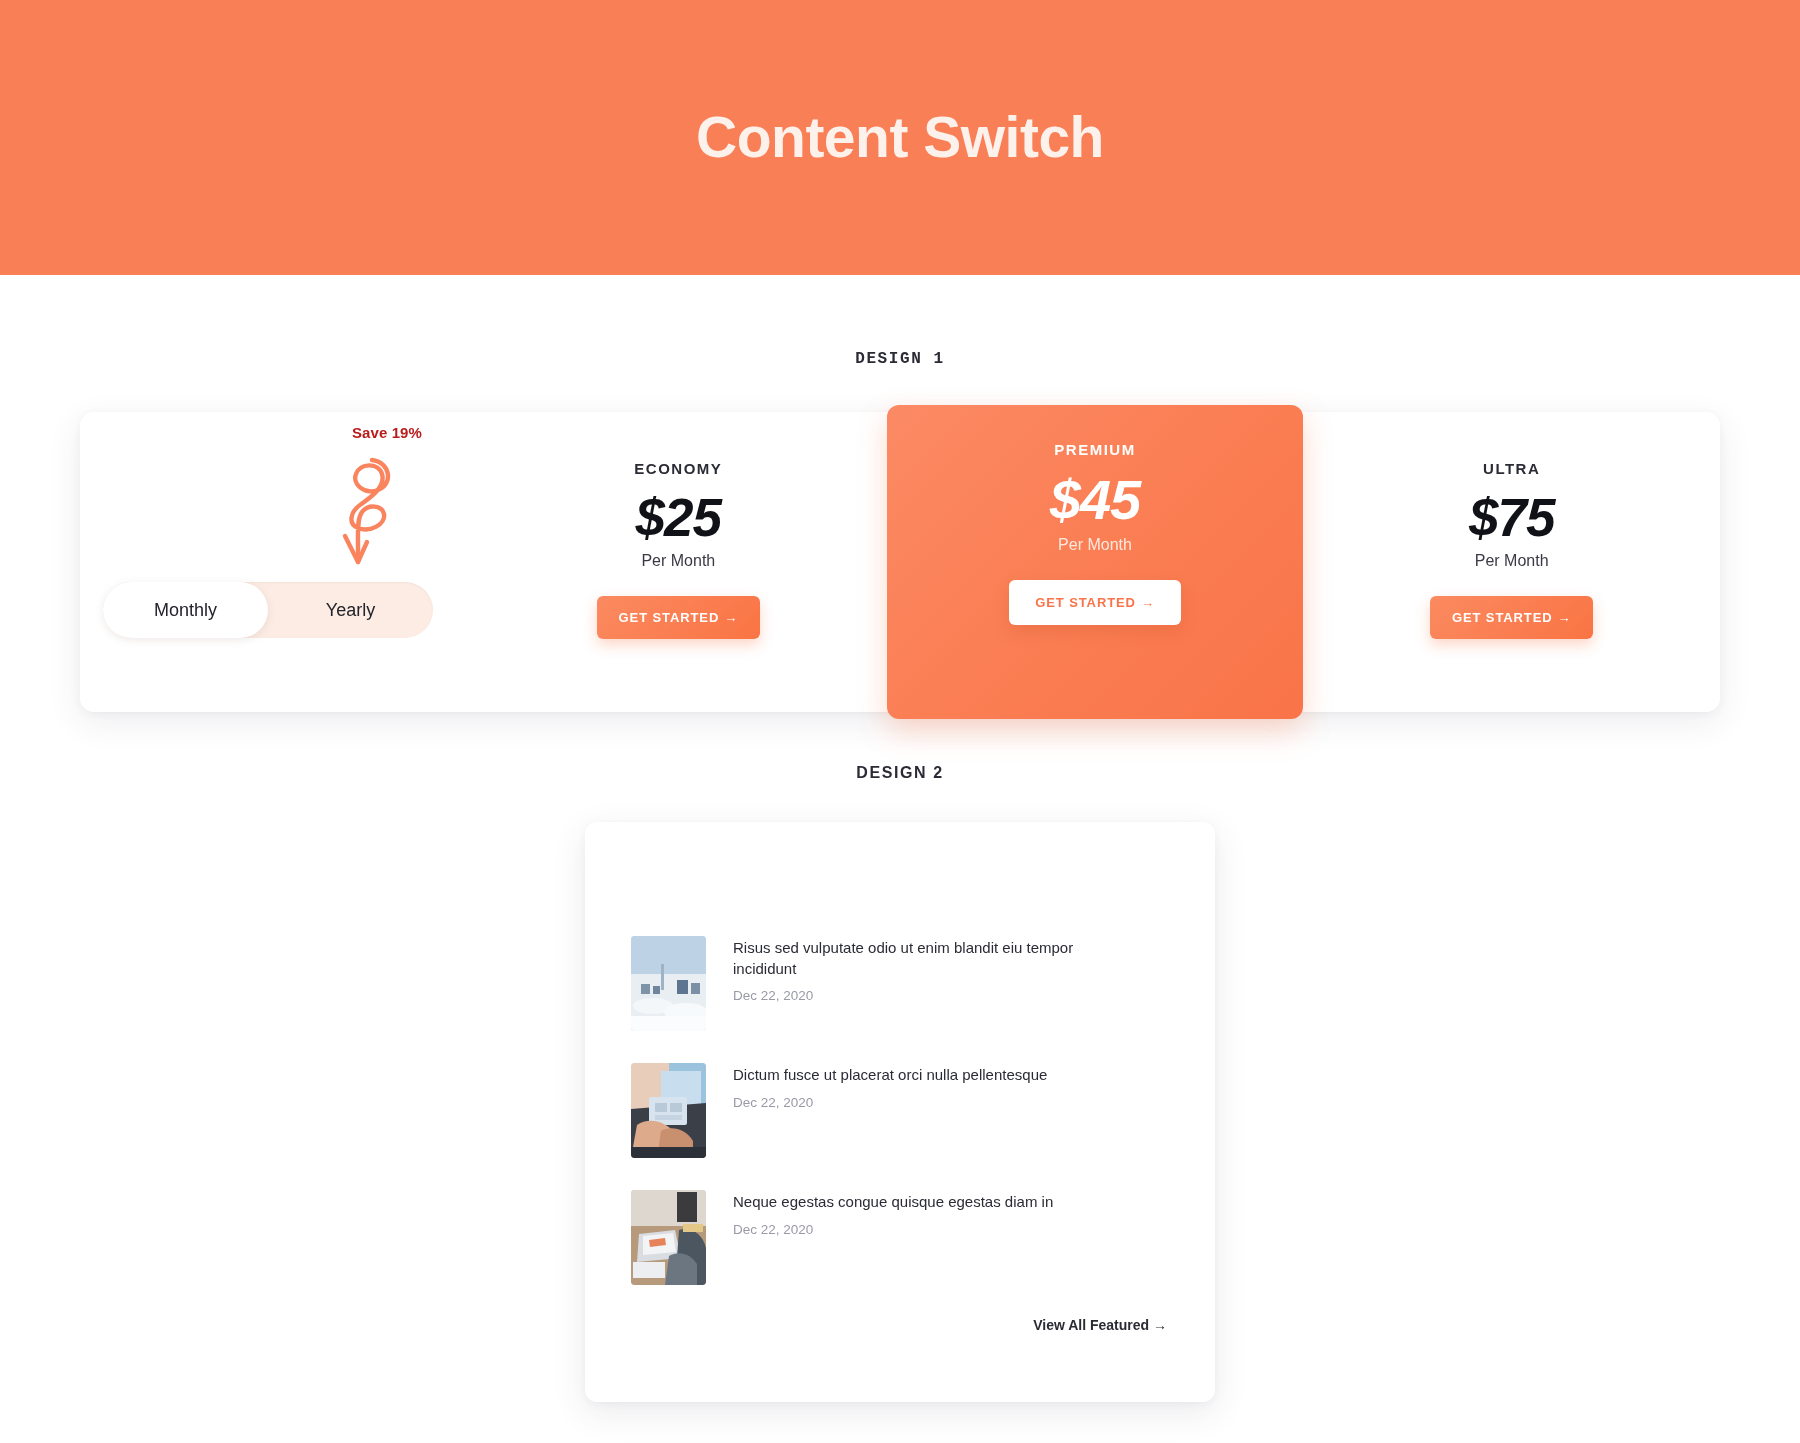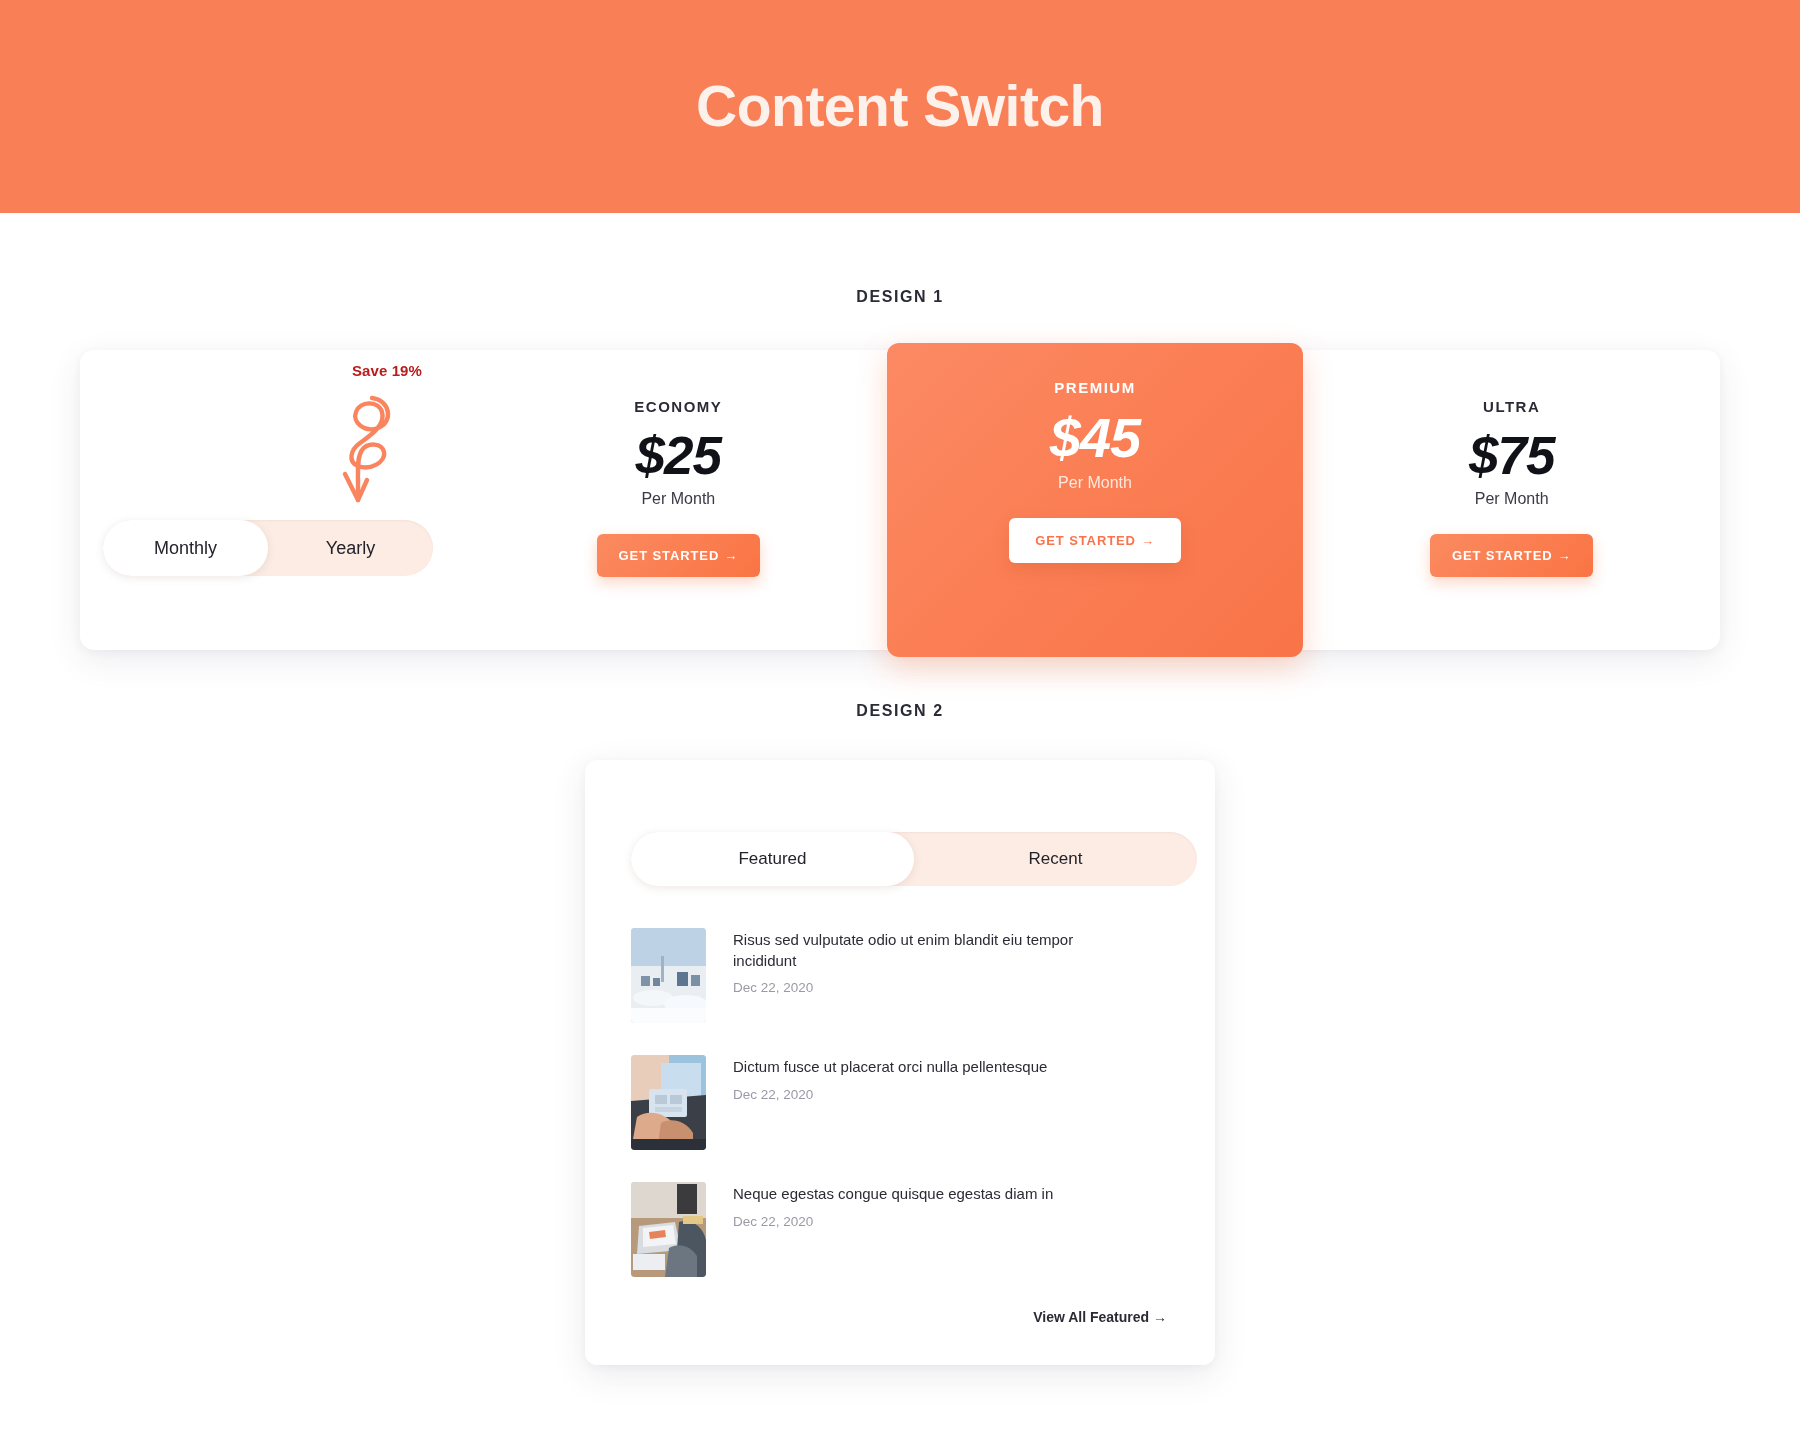--- a/index.html
+++ b/index.html
@@ -9,21 +9,21 @@
     width: 1800px;
     height: 1443px;
     background: #ffffff;
     font-family: "Liberation Sans", sans-serif;
     overflow: hidden;
   }
 
   
   .hero {
     width: 1800px;
-    height: 213px;
+    height: 275px;
     background: #f97f56;
     display: flex;
     align-items: center;
     justify-content: center;
   }
   .hero-title {
     font-size: 57px;
     font-weight: 700;
     color: #fdf1ec;
     letter-spacing: -0.5px;
@@ -31,21 +31,21 @@
   }
 
   
   .section-label {
     text-align: center;
     font-size: 16px;
     font-weight: 700;
     letter-spacing: 1.6px;
     color: #2b2b35;
   }
-  #design1-label { margin-top: 75px; }
+  #design1-label { margin-top: 75px; font-family: Liberation Mono, monospace; }
   #design2-label { margin-top: 52px; }
 
   
   .d1-wrap {
     margin: 0 auto;
     margin-top: 44px;
     width: 1640px;
     position: relative;
   }
   .d1-card {
@@ -315,28 +315,20 @@
     </div>
 
   </div>
 </div>
 
 <div class="section-label" id="design2-label">DESIGN 2</div>
 
 <div class="d2-wrap">
   <div class="d2-card">
 
-    <div class="tabs">
-      <div class="tab active">
-        <span>Featured</span>
-      </div>
-      <div class="tab">
-        <span>Recent</span>
-      </div>
-    </div>
 
     <div class="article-list">
 
       <div class="article">
         <div class="thumb">
           <svg viewBox="0 0 75 95" preserveAspectRatio="none">
             <rect width="75" height="95" fill="#cfdbe6"></rect>
             <rect width="75" height="40" fill="#bdd2e4"></rect>
             <rect y="38" width="75" height="57" fill="#e9eef3"></rect>
             <rect x="30" y="28" width="3" height="26" fill="#9fb3c6"></rect>

